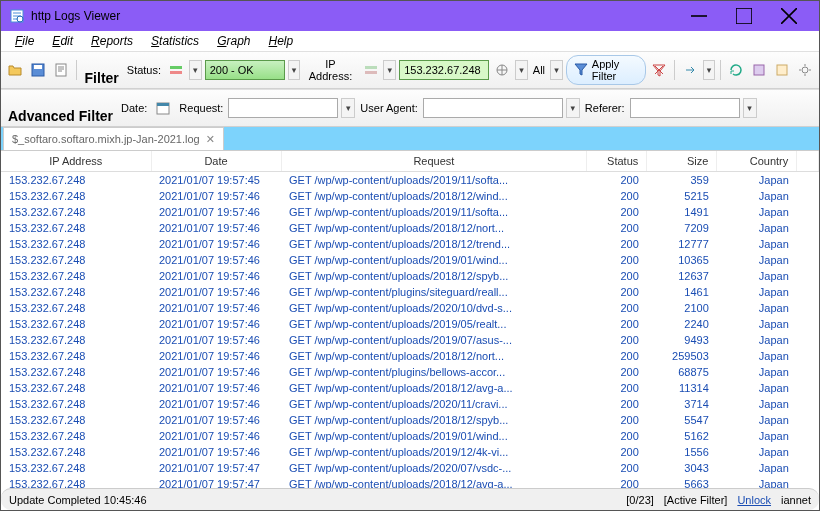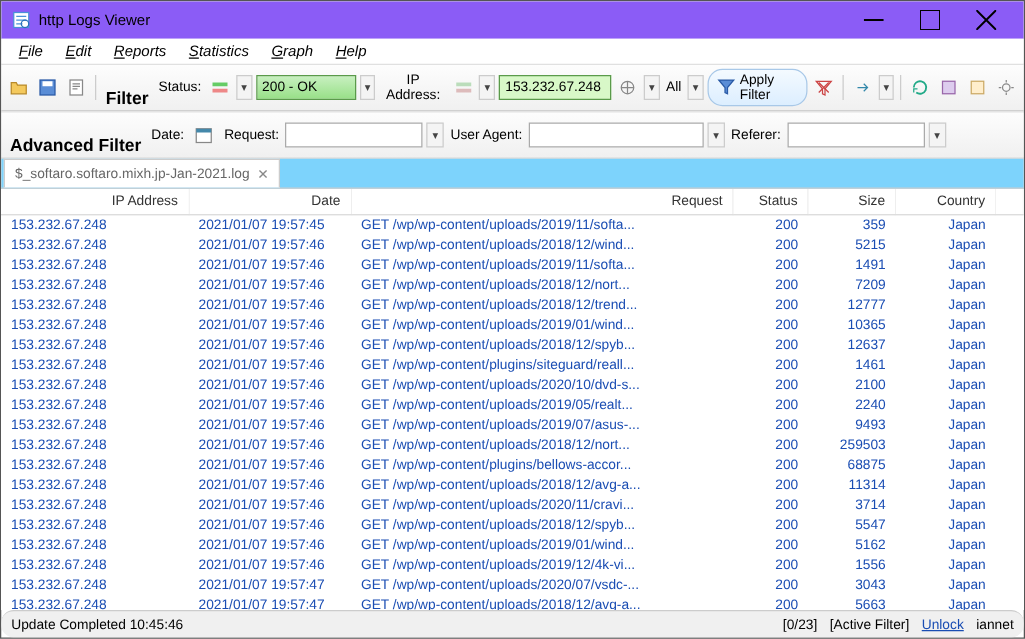--- a/index.html
+++ b/index.html
@@ -19,21 +19,21 @@
 .status-dd { background: linear-gradient(#c8f0c0,#98e088); border: 1px solid #5a9a4a; padding: 1px 4px; font-size: 11px; min-width: 80px; height: 20px; display: flex; align-items: center; }
 .ip-input { background: #d8f8c8; border: 1px solid #5a9a4a; padding: 1px 4px; font-size: 11px; width: 90px; height: 20px; }
 .tb-input { border: 1px solid #aaa; padding: 1px 3px; font-size: 11px; height: 20px; width: 110px; background: #fff; }
 .dd-arrow { width: 14px; height: 20px; display: flex; align-items: center; justify-content: center; font-size: 9px; color: #444; border: 1px solid #ccc; background: #f4f4f4; }
 .apply-btn { border: 1px solid #a8c8e8; background: linear-gradient(#f4faff,#dceeff); padding: 2px 6px; font-size: 11px; display: flex; align-items: center; gap: 3px; border-radius: 12px; }
 .tabbar { height: 24px; display: flex; padding: 0 2px; background: #7dd3fc; border-bottom: 1px solid #ccc; }
 .tab { background: #fff; border: 1px solid #ccc; border-bottom: none; padding: 3px 8px; font-size: 11px; display: flex; align-items: center; gap: 6px; color: #666; }
 .tab .x { color: #888; font-size: 11px; }
 .table-wrap { flex: 1; overflow: auto; background: #fff; }
 table { width: 100%; border-collapse: collapse; font-size: 11px; }
-thead th { text-align: right; padding: 4px 8px; background: #fff; border-bottom: 1px solid #ddd; border-right: 1px solid #eee; font-weight: normal; color: #333; position: sticky; top: 0; }
+thead th { text-align: center; padding: 4px 8px; background: #fff; border-bottom: 1px solid #ddd; border-right: 1px solid #eee; font-weight: normal; color: #333; position: sticky; top: 0; }
 thead th.right { text-align: right; }
 tbody td { padding: 2px 8px; color: #1a4db3; white-space: nowrap; overflow: hidden; text-overflow: ellipsis; }
 tbody td.right { text-align: right; }
 .col-ip { width: 150px; }
 .col-date { width: 130px; }
 .col-req { max-width: 240px; }
 .col-status { width: 60px; }
 .col-size { width: 70px; }
 .col-country { width: 80px; }
 .statusbar { height: 22px; border-top: 1px solid #ccc; background: #f0f0f0; display: flex; align-items: center; padding: 0 8px; font-size: 11px; gap: 10px; border-radius: 10px; }

